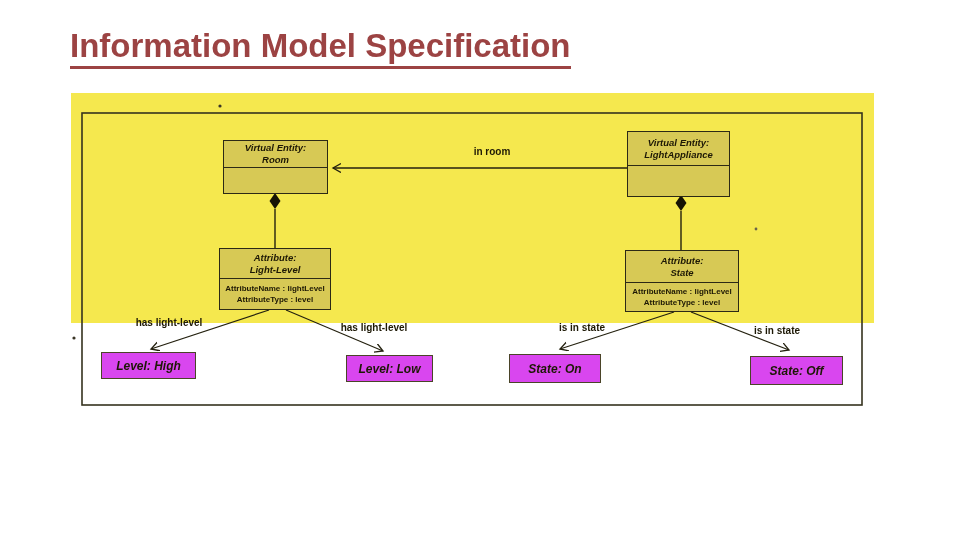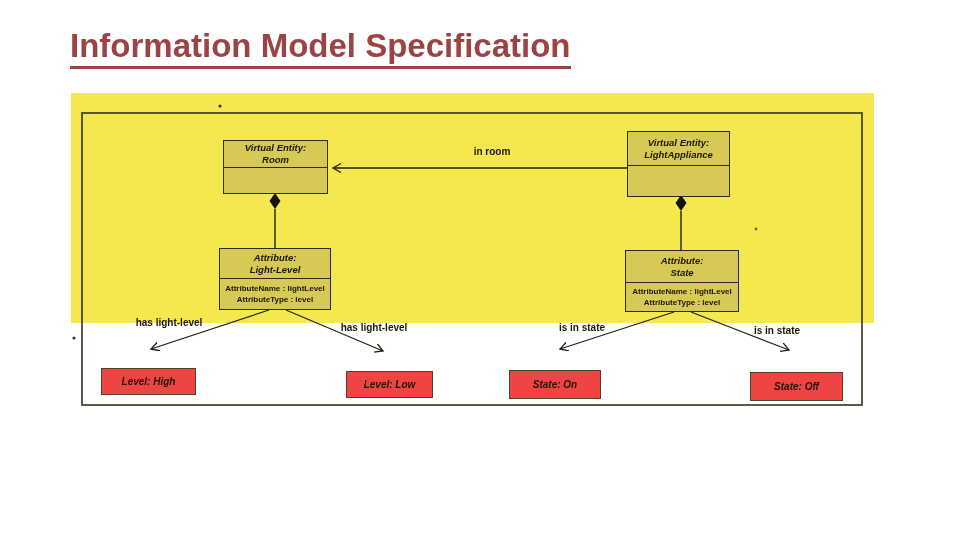--- a/index.html
+++ b/index.html
@@ -31,23 +31,23 @@
     display:flex;flex-direction:column;justify-content:center;
     font-weight:bold;font-style:italic;font-size:9.5px;line-height:12px;
   }
   .uml-body{
     flex:1;display:flex;flex-direction:column;justify-content:space-evenly;
     font-weight:bold;font-size:8px;line-height:9px;padding:2px 0;
   }
   .uml-body div{white-space:nowrap;}
   
   .value-box{
-    position:absolute;background:#ef4444;border:1.2px solid #4a4428;
+    position:absolute;background:#d946ef;border:1.2px solid #4a4428;
     box-sizing:border-box;display:flex;align-items:center;justify-content:center;
-    font-weight:bold;font-style:italic;font-size:10px;color:#1d1805;margin-top:16px;
+    font-weight:bold;font-style:italic;font-size:12px;color:#1d1805;
   }
   
   .edge-label{
     position:absolute;transform:translateX(-50%);
     font-weight:bold;font-size:10px;color:#1d1805;
     white-space:nowrap;
   }
 </style>
 </head>
 <body>

